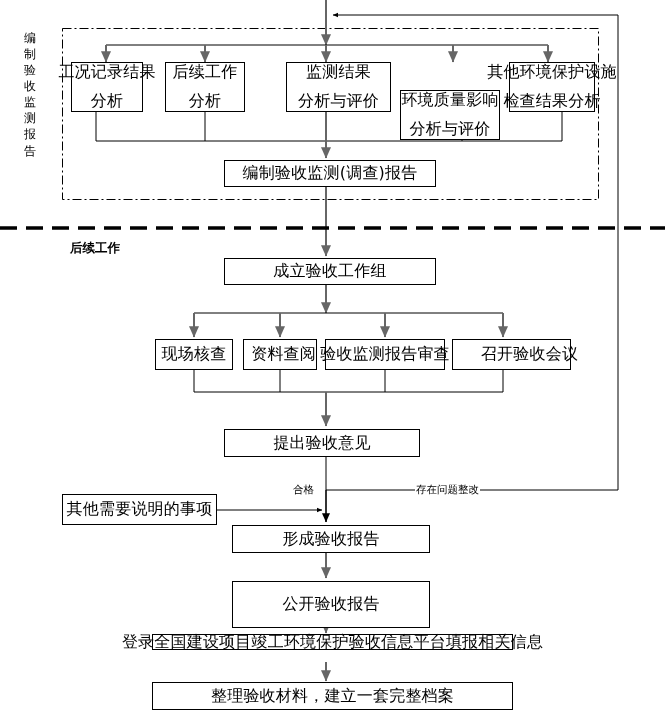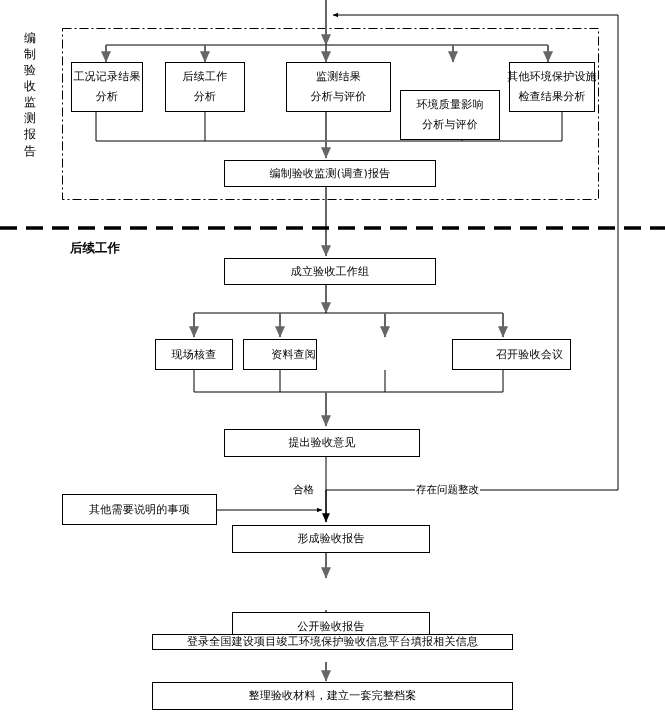--- a/index.html
+++ b/index.html
@@ -28,21 +28,21 @@
     position: absolute;
     box-sizing: border-box;
     border: 1px solid #000000;
     background: #ffffff;
     display: flex;
     flex-direction: column;
     align-items: center;
     justify-content: center;
     text-align: center;
     color: #000000;
-    font-size: 11px;
+    font-size: 16px;
     line-height: 1.55;
     letter-spacing: 0.2px;
     z-index: 3;
   }
   .node .ln { display: block; white-space: nowrap; }
   .node.two-line { line-height: 1.8; }
   .edge-label {
     position: absolute;
     font-size: 10.5px;
     color: #000000;
@@ -186,20 +186,23 @@
   </div>
 
   <div class="node" style="left:155px; top:339px; width:78px; height:31px;">
     <span class="ln">现场核查</span>
   </div>
 
   <div class="node" style="left:243px; top:339px; width:74px; height:31px;align-items:flex-end;">
     <span class="ln">资料查阅</span>
   </div>
 
+  <div class="node" style="left:325px; top:339px; width:120px; height:31px;">
+    <span class="ln">验收监测报告审查</span>
+  </div>
 
   <div class="node" style="left:452px; top:339px; width:119px; height:31px;padding-left:36px;">
     <span class="ln">召开验收会议</span>
   </div>
 
   <div class="node" style="left:224px; top:429px; width:196px; height:28px;">
     <span class="ln">提出验收意见</span>
   </div>
 
   <div class="edge-label" style="left:292px; top:483px;">合格</div>
@@ -207,21 +210,21 @@
   <div class="edge-label" style="left:415px; top:483px;text-align:right;">存在问题整改</div>
 
   <div class="node" style="left:62px; top:494px; width:155px; height:31px;">
     <span class="ln">其他需要说明的事项</span>
   </div>
 
   <div class="node" style="left:232px; top:525px; width:198px; height:28px;">
     <span class="ln">形成验收报告</span>
   </div>
 
-  <div class="node" style="left:232px; top:612px; width:198px; height:29px;">
+  <div class="node" style="left:232px; top:581px; width:198px; height:47px;">
     <span class="ln">公开验收报告</span>
   </div>
 
   <div class="node" style="left:152px; top:634px; width:361px; height:16px;">
     <span class="ln">登录全国建设项目竣工环境保护验收信息平台填报相关信息</span>
   </div>
 
   <div class="node" style="left:152px; top:682px; width:361px; height:28px;">
     <span class="ln">整理验收材料，建立一套完整档案</span>
   </div>

